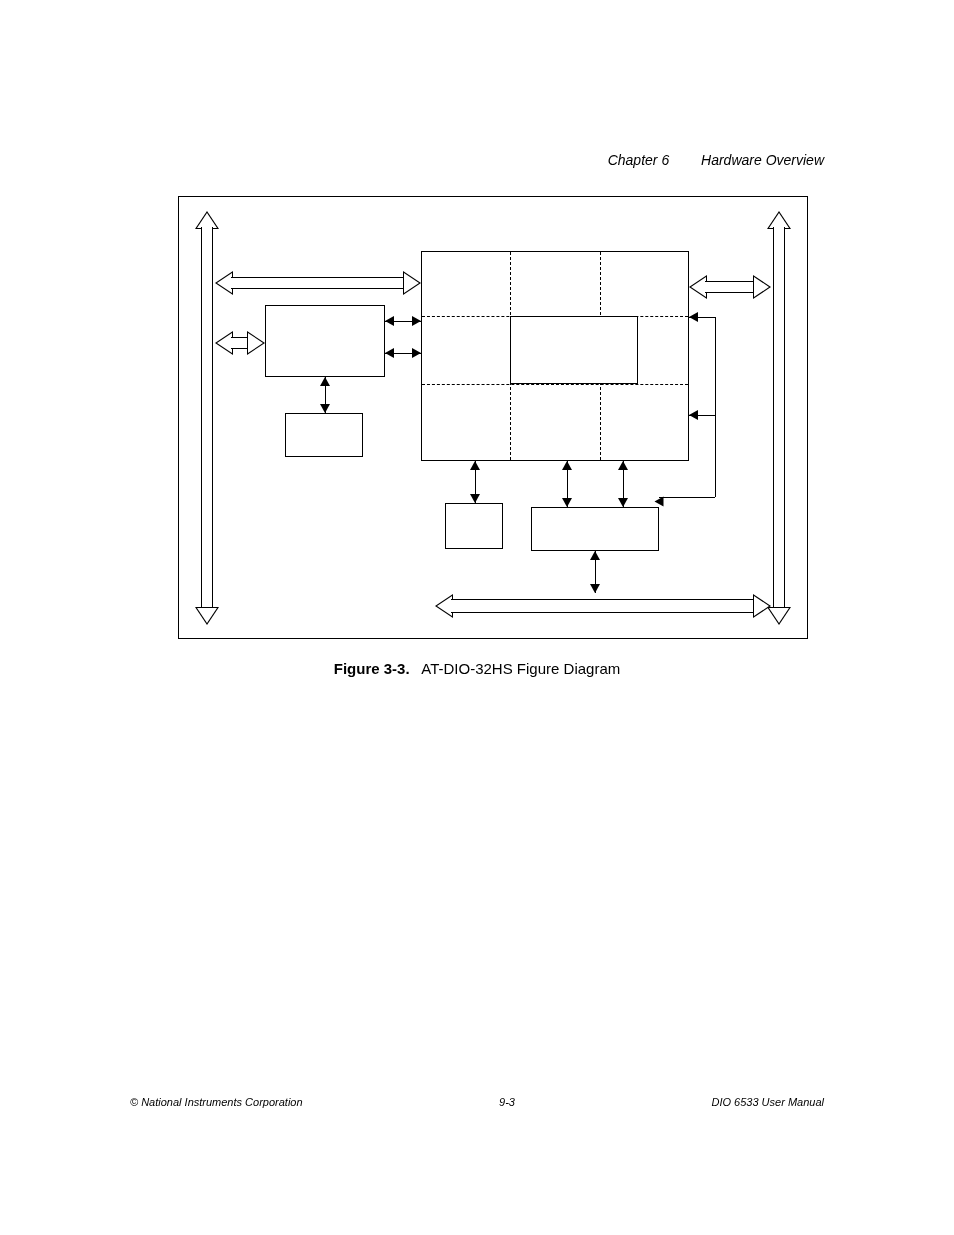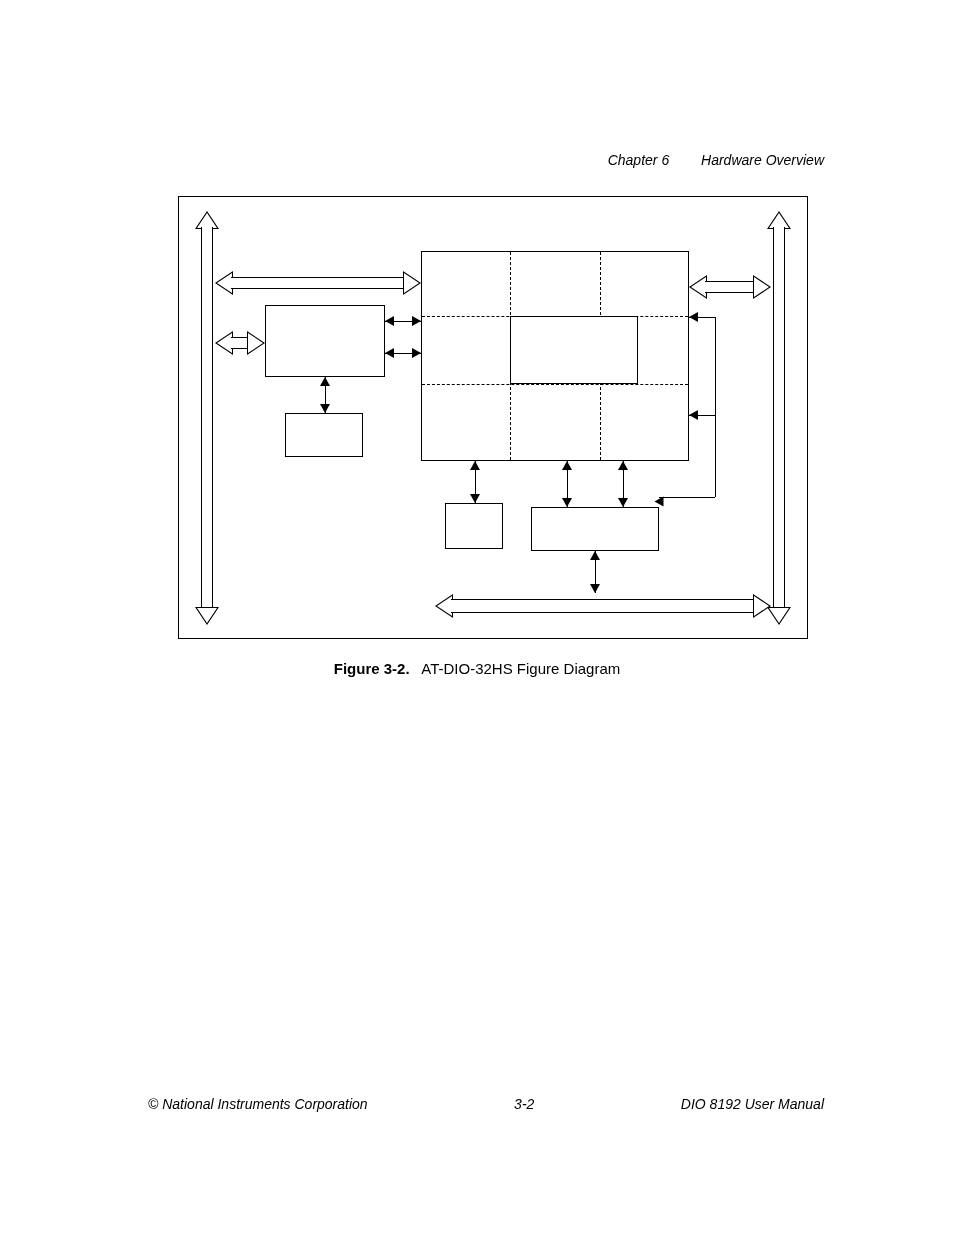--- a/index.html
+++ b/index.html
@@ -196,24 +196,24 @@
   .caption {
     position: absolute;
     left: 0; right: 0;
     text-align: center;
     font-size: 15px;
     top: 660px;
   }
   .caption b { font-weight: bold; }
   .footer {
     position: absolute;
-    left: 148px;
+    left: 130px;
     right: 130px;
     top: 1096px;
-    font-size: 14px;
+    font-size: 11px;
     display: flex;
     justify-content: space-between;
     font-style: italic;
   }
 </style>
 </head>
 <body>
 
 <div class="page">
 
@@ -323,24 +323,24 @@
 
     <div class="h-open-arrow" style="left:256px; top:396px; width:336px; height:26px;">
       <div class="head-l"></div>
       <div class="shaft" style="top:6px; bottom:6px;"></div>
       <div class="head-r"></div>
     </div>
 
   </div>
 
   <div class="caption">
-    <b>Figure 3-2.</b>
+    <b>Figure 3-3.</b>
     <span>&nbsp;</span>
     <span>AT-DIO-32HS Figure Diagram</span>
   </div>
 
   <div class="footer">
     <span>© National Instruments Corporation</span>
-    <span>3-2</span>
-    <span>DIO 8192 User Manual</span>
+    <span>9-3</span>
+    <span>DIO 6533 User Manual</span>
   </div>
 
 </div>
 
 </body></html>

